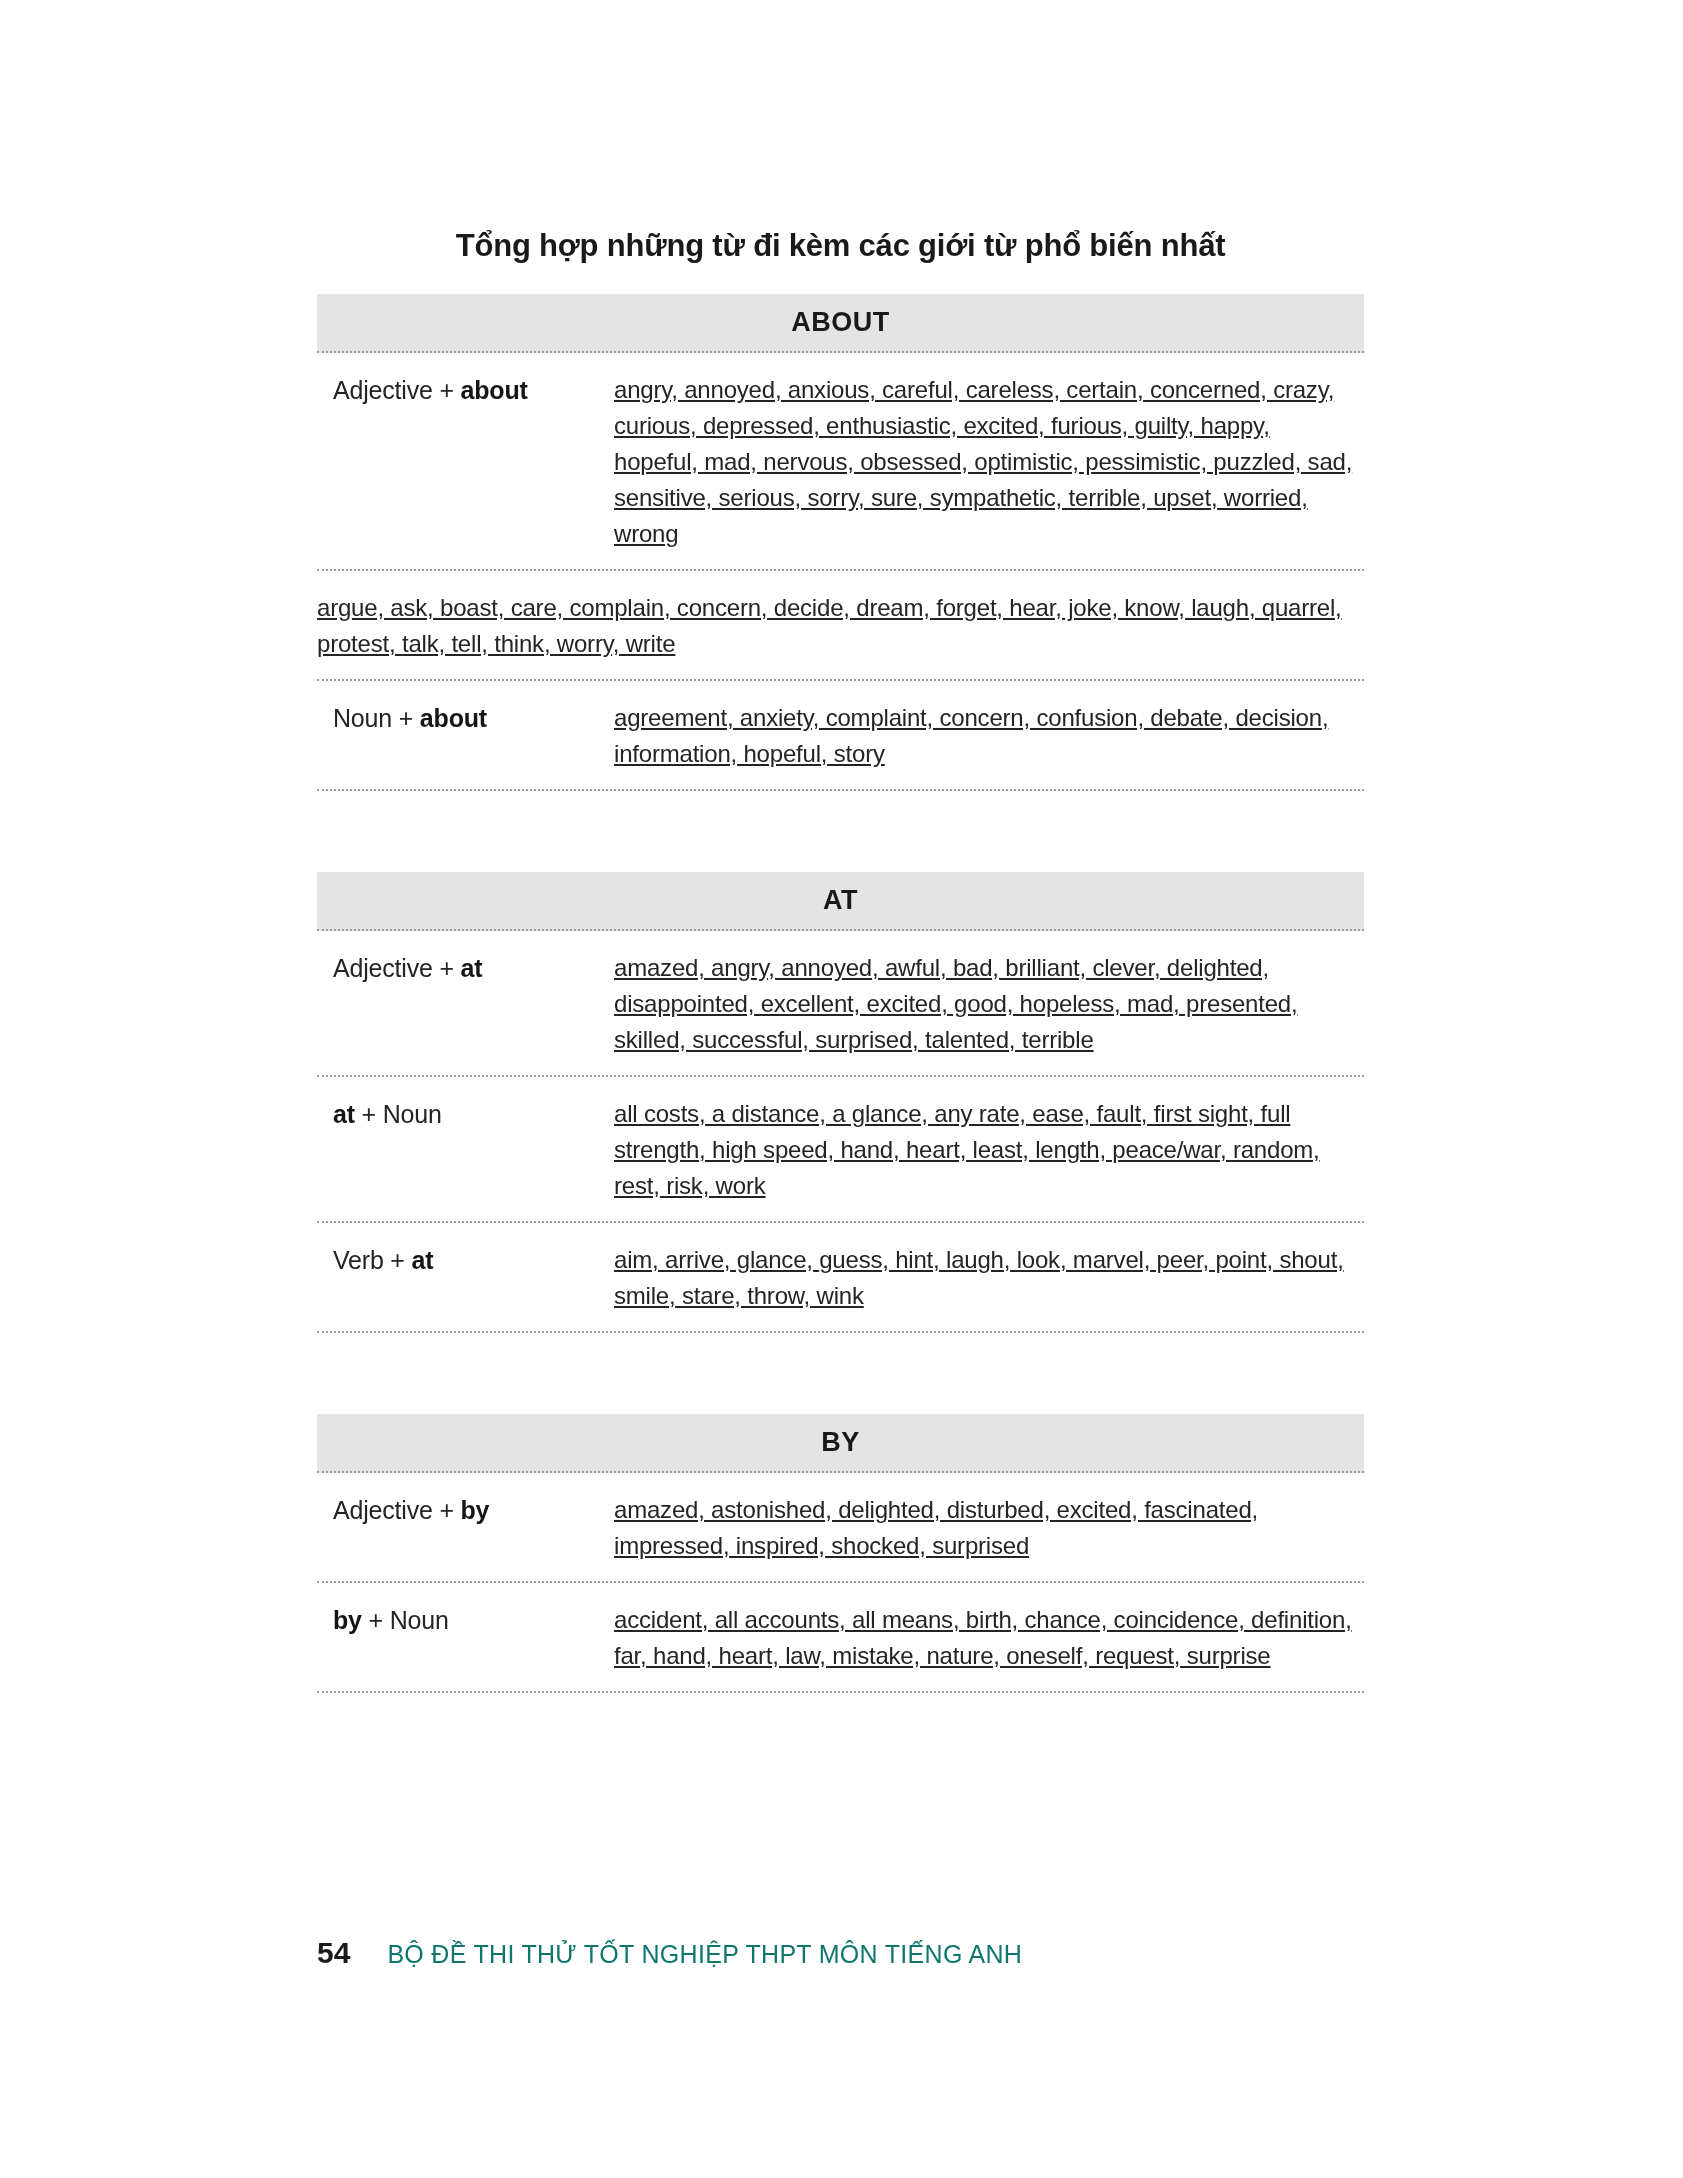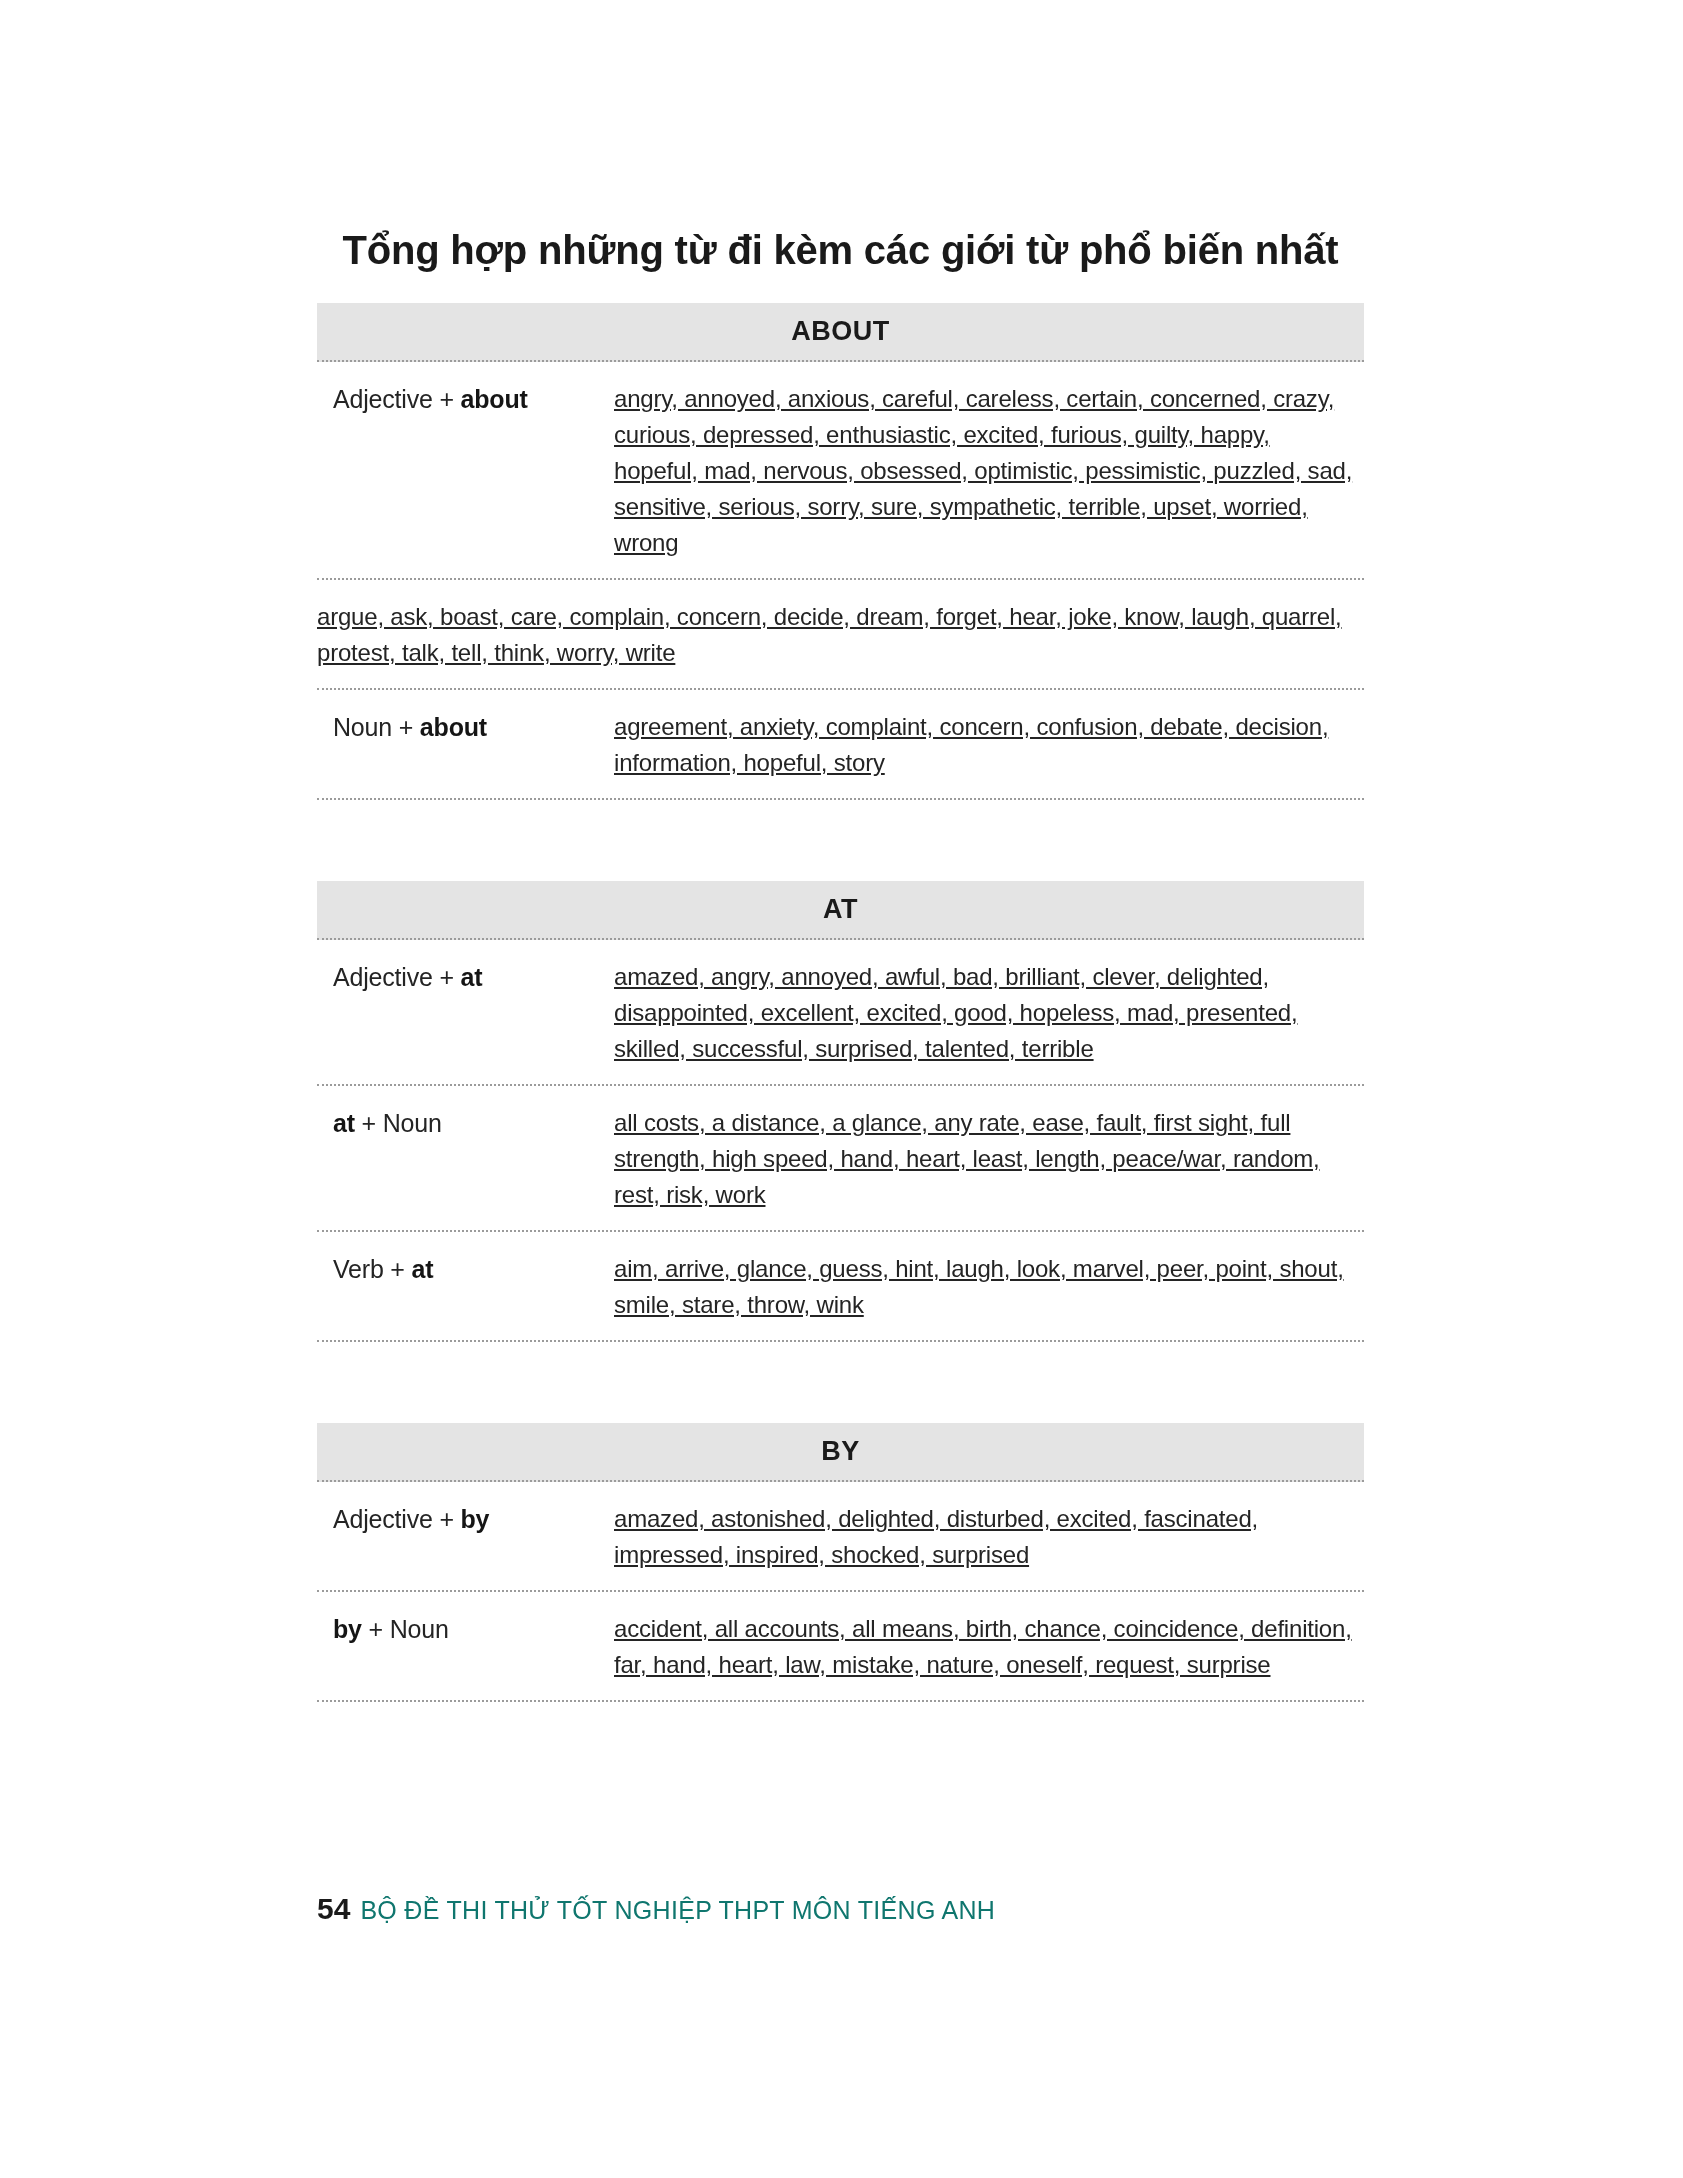--- a/index.html
+++ b/index.html
@@ -13,21 +13,21 @@
     color: #1f1f1f;
     overflow: hidden;
   }
   .content {
     position: absolute;
     left: 317px;
     top: 228px;
     width: 1047px;
   }
   .doc-title {
-    font-size: 40px;
+    font-size: 31px;
     font-weight: 700;
     text-align: center;
     letter-spacing: -0.2px;
     color: #1a1a1a;
     margin-bottom: 30px;
   }
   .prep-table { margin-bottom: 81px; }
   .prep-table:last-of-type { margin-bottom: 0; }
   .table-header {
     height: 59px;
@@ -63,24 +63,24 @@
     line-height: 36px;
     letter-spacing: -0.2px;
     padding-top: 4px;
     padding-right: 6px;
     color: #242424;
     text-decoration: underline;
   }
   .footer {
     position: absolute;
     left: 317px;
-    top: 1892px;
+    top: 1936px;
     display: flex;
     align-items: baseline;
-    gap: 10px;
+    gap: 37px;
     white-space: nowrap;
   }
   .footer .page-num {
     font-size: 30px;
     font-weight: 700;
     color: #1a1a1a;
   }
   .footer .book-title {
     font-size: 25px;
     letter-spacing: 0.3px;

